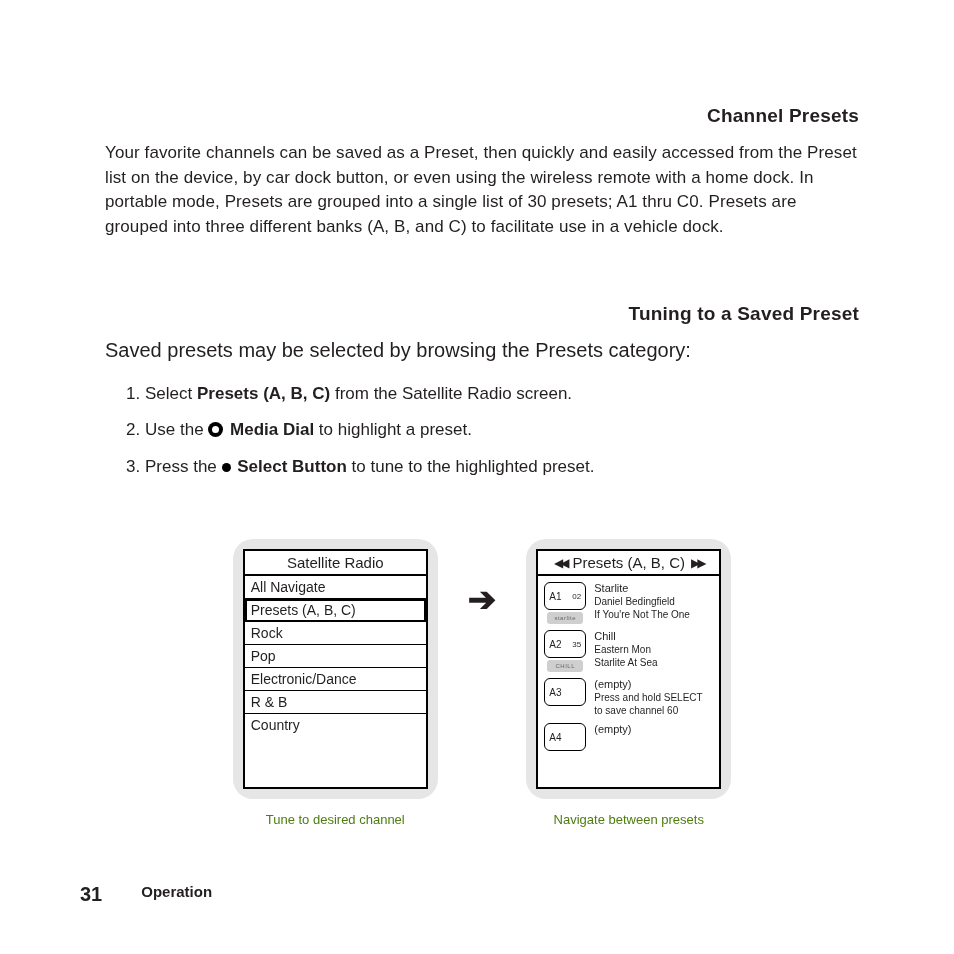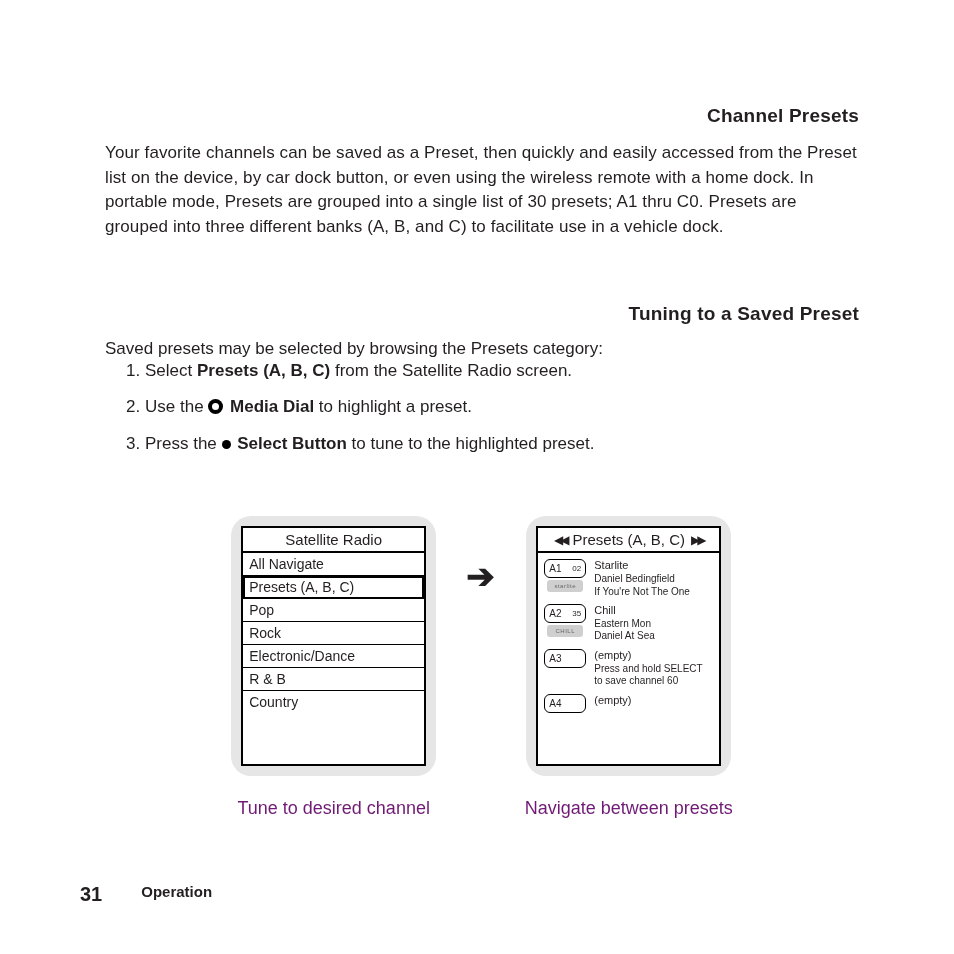--- a/index.html
+++ b/index.html
@@ -2,21 +2,21 @@
 <html><head>
 <meta charset="utf-8">
 <style>
   * { box-sizing: border-box; margin: 0; padding: 0; }
   html, body { width: 954px; height: 954px; background: #fff; }
   body { font-family: "Helvetica Neue", Arial, sans-serif; color: #231f20;
          padding: 105px 95px 0 105px; position: relative; }
 
   h2 { font-size: 19px; font-weight: 700; margin-bottom: 14px; letter-spacing: .2px; text-align: right; }
   p.body { font-size: 17px; line-height: 1.45; margin-bottom: 63px; letter-spacing: .1px; }
-  p.lead { font-size: 17px; }
+  p.lead { font-size: 20px; margin-bottom: 20px; }
   ol.steps { list-style: decimal; padding-left: 40px; font-size: 17px; }
   ol.steps li { margin-bottom: 12px; line-height: 1.45; }
   .bold { font-weight: 700; }
 
   
   .ring-icon { display: inline-block; width: 15px; height: 15px; border-radius: 50%;
                background: #000; position: relative; vertical-align: -2px; margin-right: 2px; }
   .ring-icon::after { content: ''; position: absolute; inset: 4px; background: #fff; border-radius: 50%; }
   .dot-icon { display: inline-block; width: 9px; height: 9px; border-radius: 50%;
               background: #000; vertical-align: 0px; margin-right: 2px; }
@@ -38,30 +38,30 @@
   
   .between-arrow { font-size: 34px; font-weight: 700; align-self: flex-start; margin-top: 40px; }
 
   
   .pr-title { display: flex; align-items: center; justify-content: center; gap: 6px;
               font-size: 15px; padding: 3px 0; border-bottom: 2px solid #000; font-weight: 400; }
   .nav-icon { font-size: 12px; letter-spacing: -3px; }
   .pr-list { display: flex; flex-direction: column; gap: 6px; padding: 6px; }
   .pr-row { display: flex; gap: 8px; }
   .pr-chip-col { display: flex; flex-direction: column; gap: 2px; align-items: center; width: 42px; }
-  .pr-chip { width: 42px; height: 19px; border: 1.5px solid #000; border-radius: 6px;
+  .pr-chip { width: 42px; height: 28px; border: 1.5px solid #000; border-radius: 6px;
              font-size: 10px; display: flex; align-items: center; justify-content: space-between;
              padding: 0 4px; }
   .pr-chip .num { font-size: 8px; }
   .pr-logo { width: 36px; height: 12px; background: #cfcfcf; border-radius: 3px;
              font-size: 6px; color: #666; text-align: center; line-height: 12px; letter-spacing: .5px; }
   .pr-text { font-size: 10px; line-height: 1.25; }
   .pr-text .t1 { font-size: 11px; }
 
-  .caption { font-size: 18px; color: #701a75; margin-top: 22px; }
+  .caption { font-size: 13px; color: #4d7c0f; margin-top: 13px; }
 
   .footer { position: absolute; left: 0; right: 0; bottom: 48px; padding: 0 0 0 80px;
             display: flex; align-items: flex-start; gap: 39px; }
   .pgnum { font-size: 20px; font-weight: 700; }
   .section { font-size: 15px; font-weight: bold; }
 </style>
 </head>
 <body>
 
 <h2>Channel Presets</h2>
@@ -83,22 +83,22 @@
 
 <div class="figrow">
 
   <div class="figcol">
     <div class="device">
       <div class="screen">
         <div class="sr-title">Satellite Radio</div>
         <div class="sr-list">
           <div class="sr-item">All Navigate</div>
           <div class="sr-item boxed">Presets (A, B, C)</div>
+          <div class="sr-item">Rock</div>
           <div class="sr-item">Pop</div>
-          <div class="sr-item">Rock</div>
           <div class="sr-item">Electronic/Dance</div>
           <div class="sr-item">R &amp; B</div>
           <div class="sr-item noborder">Country</div>
         </div>
       </div>
     </div>
     <div class="caption">Tune to desired channel</div>
   </div>
 
   <div class="between-arrow">➔</div>
@@ -132,21 +132,21 @@
             <div class="pr-chip-col">
               <div class="pr-chip">
                 <span>A2</span>
                 <span class="num">35</span>
               </div>
               <div class="pr-logo">CHILL</div>
             </div>
             <div class="pr-text">
               <div class="t1">Chill</div>
               <div>Eastern Mon</div>
-              <div>Daniel At Sea</div>
+              <div>Starlite At Sea</div>
             </div>
           </div>
 
           <div class="pr-row">
             <div class="pr-chip-col">
               <div class="pr-chip">
                 <span>A3</span>
                 <span class="num"></span>
               </div>
             </div>

